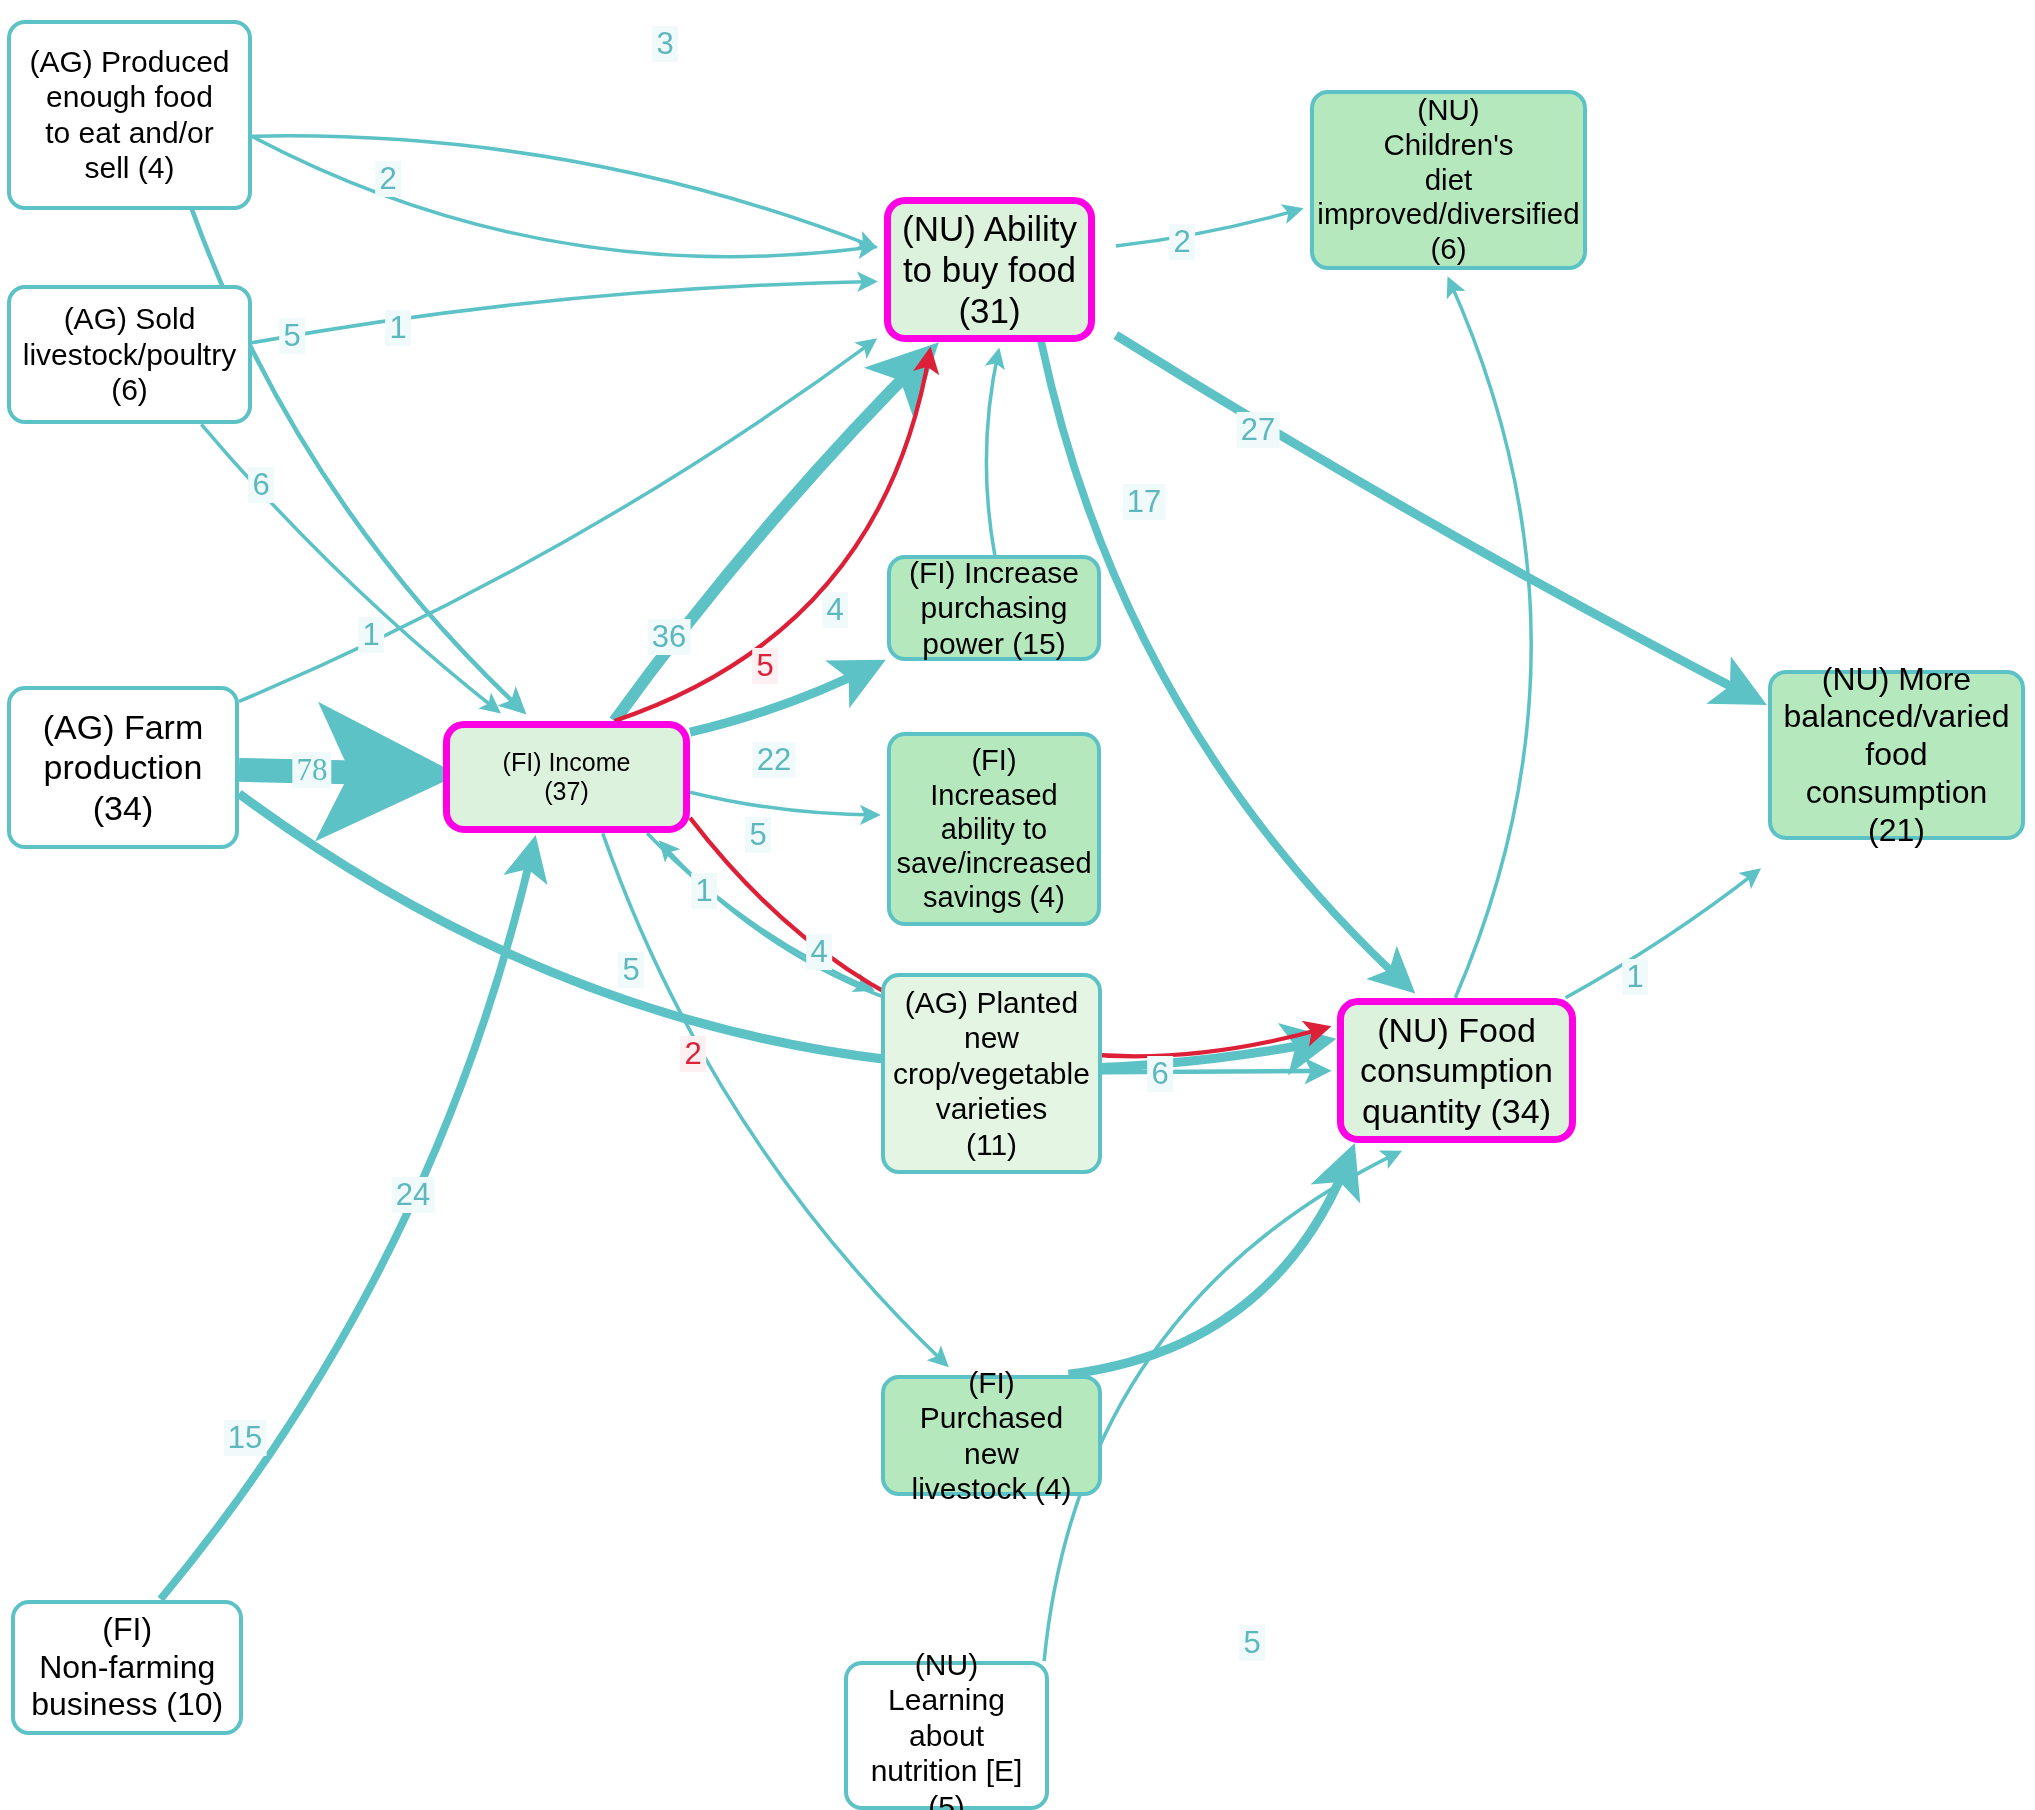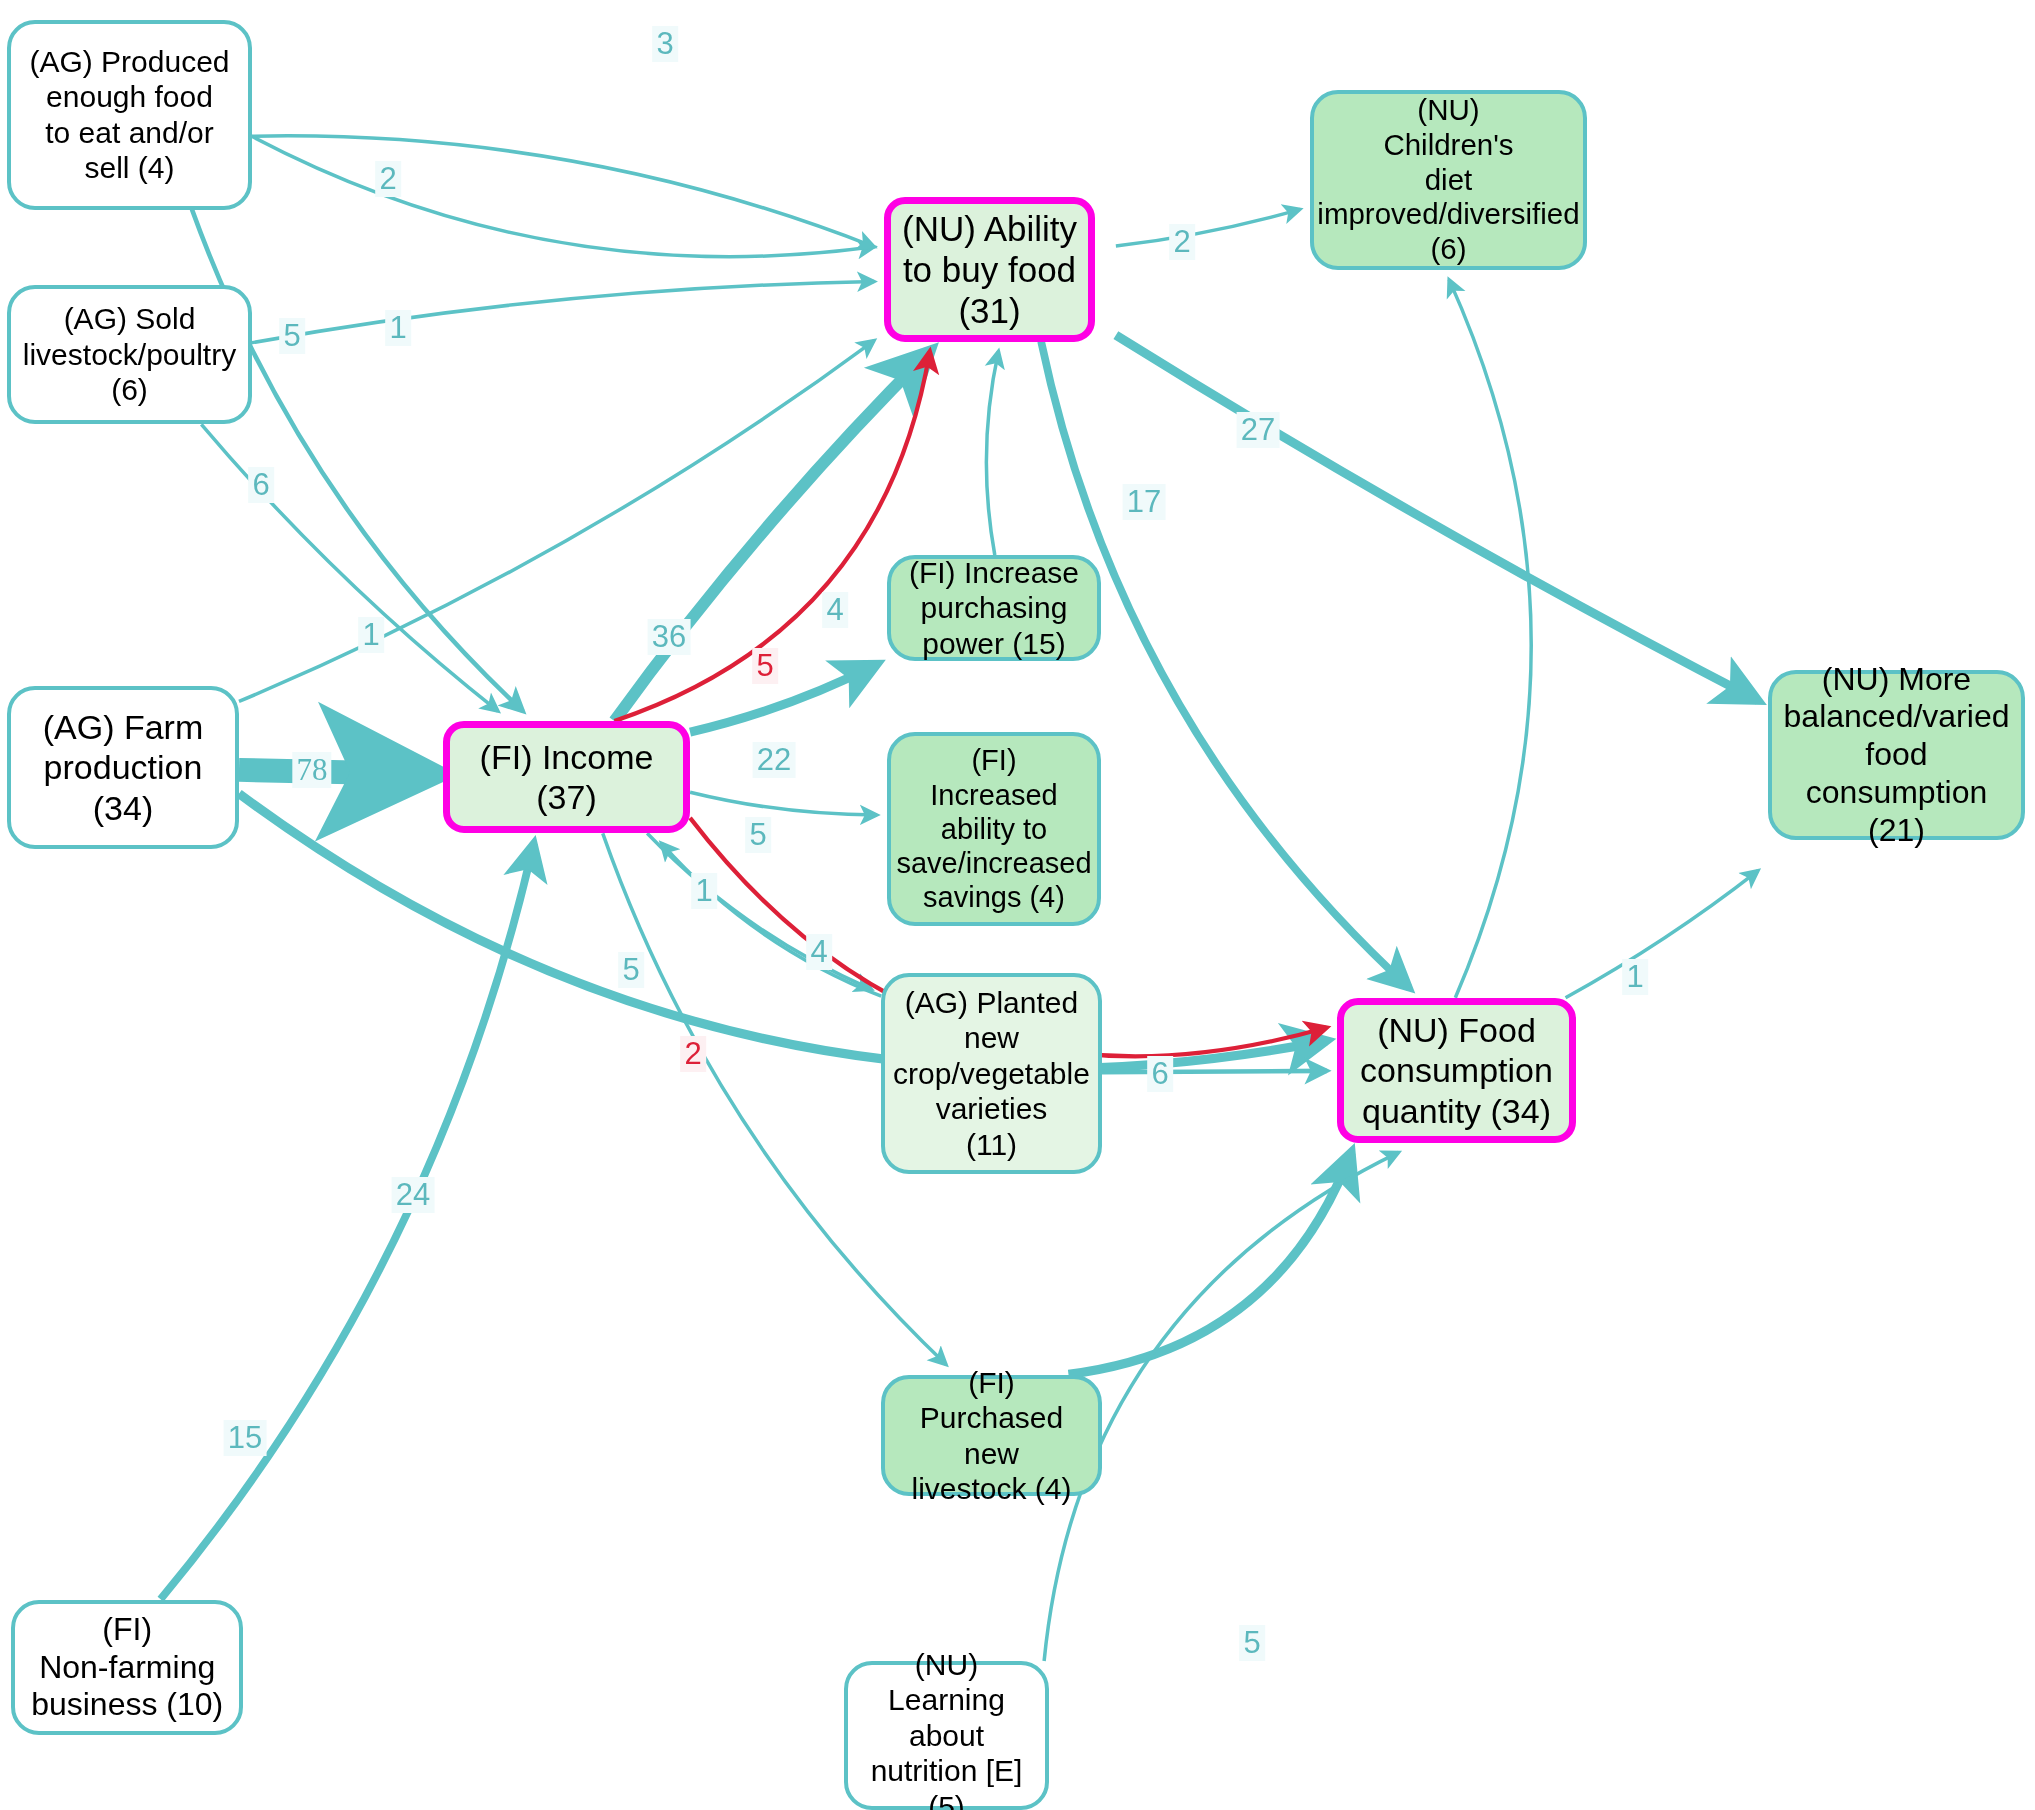--- a/index.html
+++ b/index.html
@@ -21,21 +21,21 @@
     width: 2035px;
     height: 1810px;
   }
   .node-box {
     position: absolute;
     box-sizing: border-box;
     display: flex;
     align-items: center;
     justify-content: center;
     text-align: center;
-    border-radius: 28px;
+    border-radius: 18px;
     font-family: "Liberation Sans", sans-serif;
     color: #000000;
     line-height: 1.18;
     padding: 4.2px 7px;
     white-space: pre-line;
     z-index: 5;
   }
   .node-plain {
     background: #ffffff;
     border: 4.2px solid #5cc2c6;
@@ -120,21 +120,21 @@
 sell (4)</div>
       <div class="node-box node-plain" style="left: 7px; top: 285px; width: 245px; height: 139px; font-size: 30px;">(AG) Sold
 livestock/poultry
 (6)</div>
       <div class="node-box node-plain" style="left: 7px; top: 686px; width: 232px; height: 163px; font-size: 34px;">(AG) Farm
 production
 (34)</div>
       <div class="node-box node-plain" style="left: 11.2px; top: 1600px; width: 232px; height: 135px; font-size: 32px;">(FI)
 Non-farming
 business (10)</div>
-      <div class="node-box node-hl" style="left: 443px; top: 721px; width: 247px; height: 112px; font-size: 34px;">(FI) Income
+      <div class="node-box node-hl" style="left: 443px; top: 721px; width: 247px; height: 112px; font-size: 25px;">(FI) Income
 (37)</div>
       <div class="node-box node-hl" style="left: 884px; top: 197px; width: 211px; height: 145px; font-size: 35px;">(NU) Ability
 to buy food
 (31)</div>
       <div class="node-box node-green" style="left: 887px; top: 555px; width: 214px; height: 106px; font-size: 30px;">(FI) Increase
 purchasing
 power (15)</div>
       <div class="node-box node-green" style="left: 887px; top: 732px; width: 214px; height: 194px; font-size: 29px;">(FI)
 Increased
 ability to

